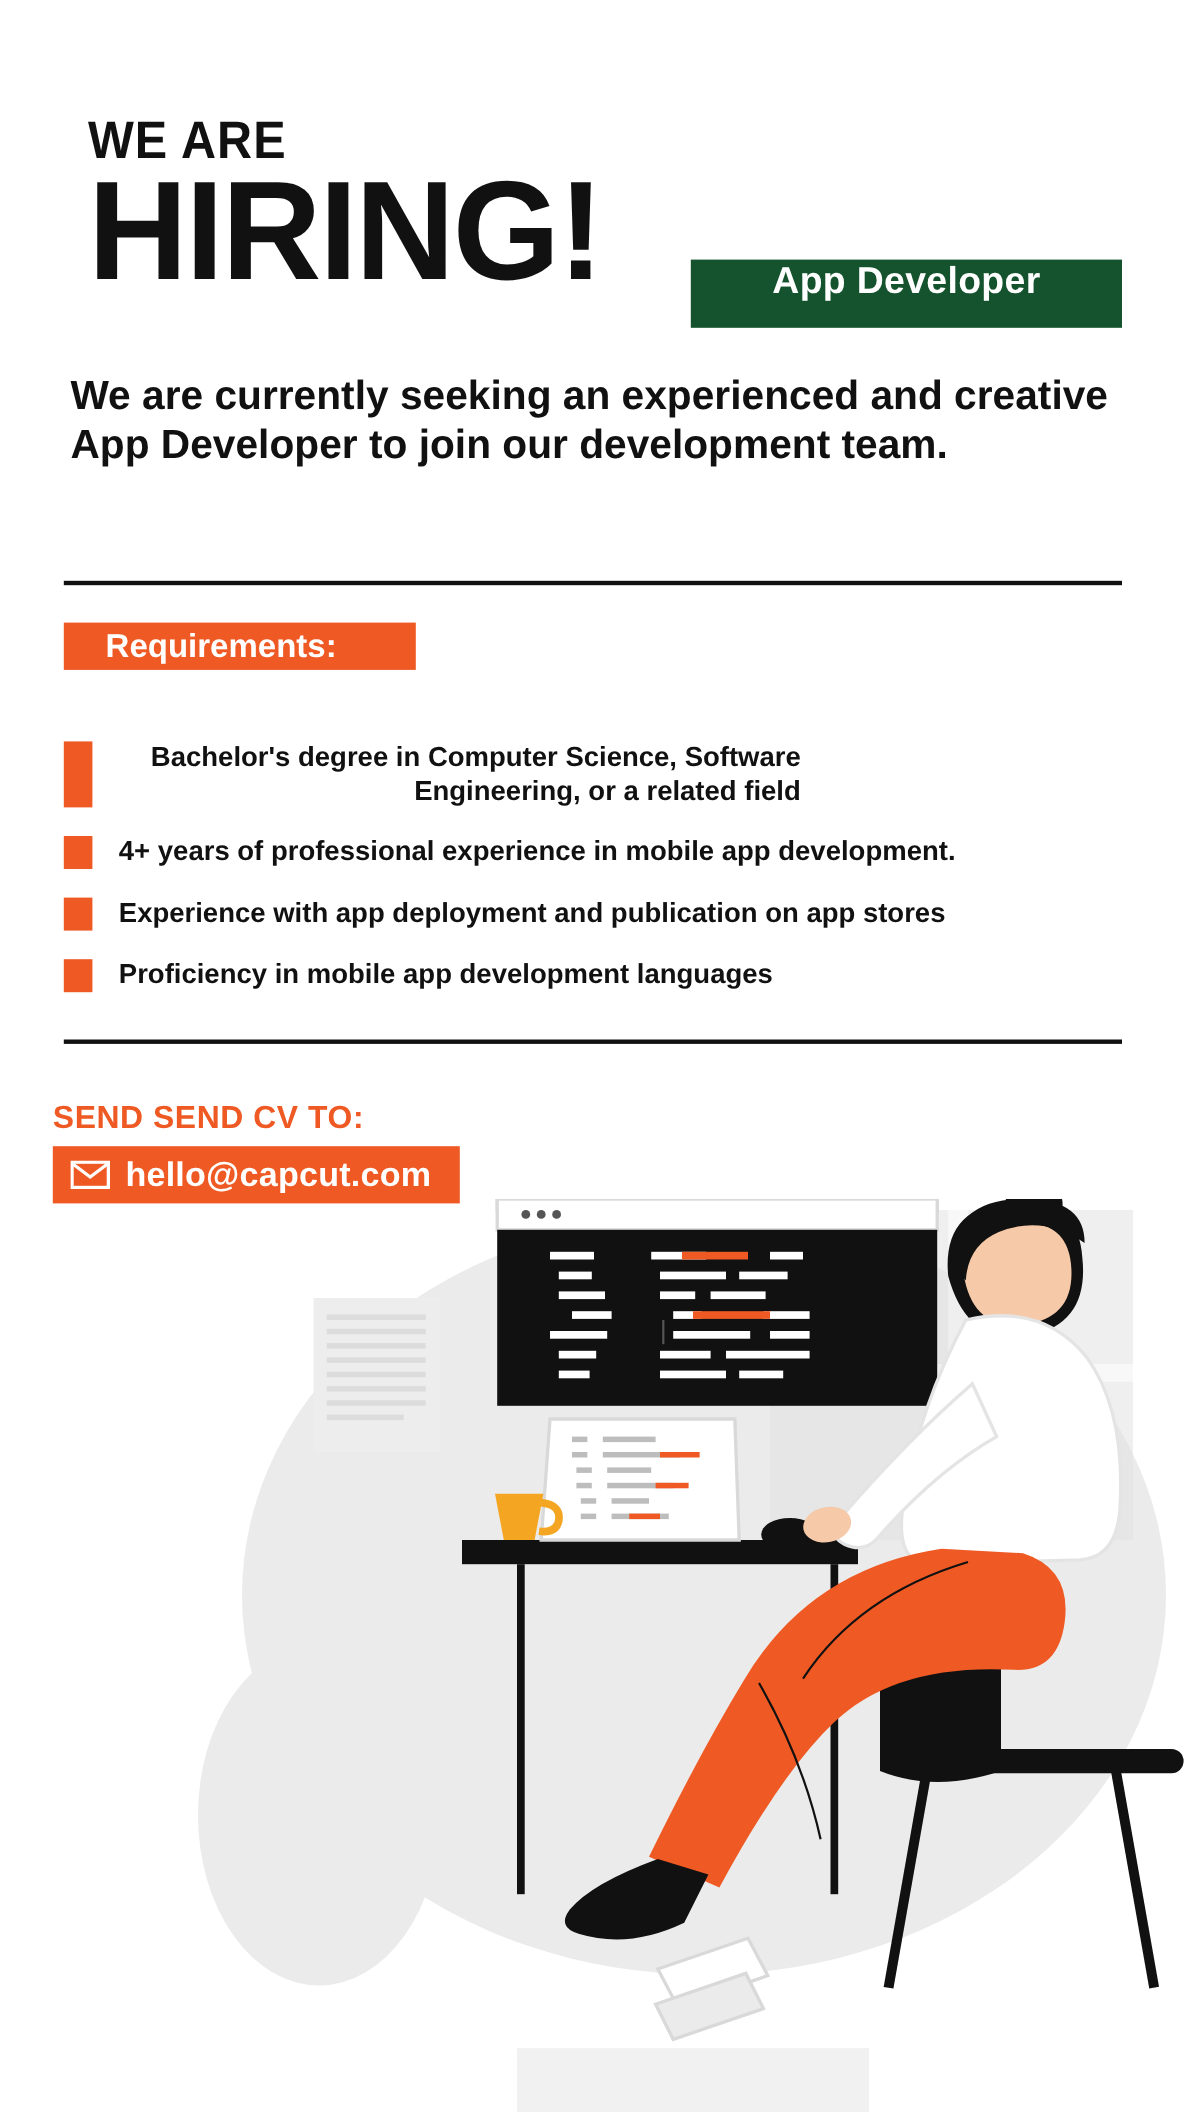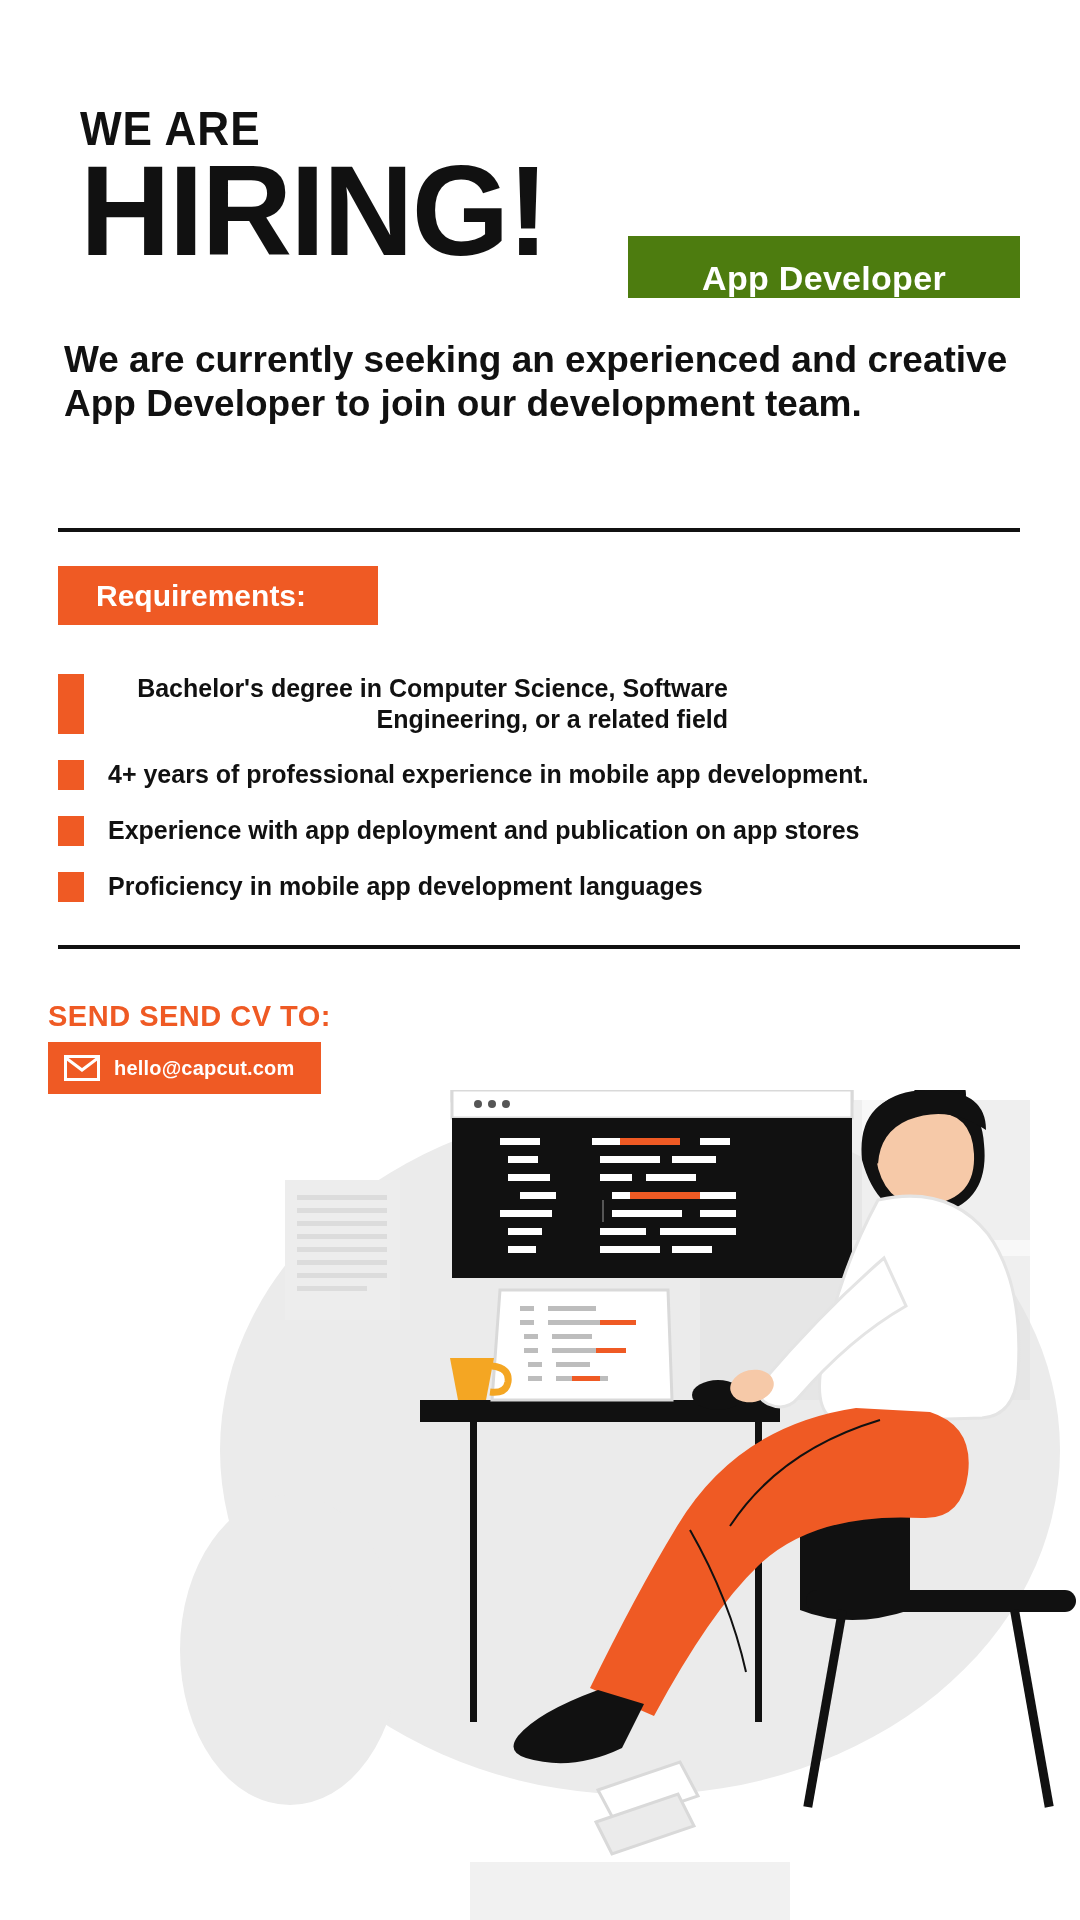--- a/index.html
+++ b/index.html
@@ -50,23 +50,23 @@
     transform: scaleX(0.98);
     transform-origin: left center;
   }
 
   .role-badge {
     position: absolute;
     left: 628px;
     top: 236px;
     width: 392px;
     height: 62px;
-    background: #4d7c0f;
+    background: #14532d;
     display: flex;
-    align-items: flex-end;
+    align-items: flex-start;
     justify-content: center;
   }
   .role-badge span {
     color: #ffffff;
     font-size: 34px;
     font-weight: 700;
     letter-spacing: 0.3px;
   }
 
   .intro {
@@ -89,21 +89,21 @@
   }
   .rule-top { top: 528px; }
   .rule-bottom { top: 945px; }
 
   
   .req-badge {
     position: absolute;
     left: 58px;
     top: 566px;
     width: 320px;
-    height: 59px;
+    height: 43px;
     background: #ef5a24;
     display: flex;
     align-items: center;
     padding-left: 38px;
     box-sizing: border-box;
   }
   .req-badge span {
     color: #ffffff;
     font-size: 30px;
     font-weight: 800;
@@ -159,21 +159,21 @@
     padding: 0 26px 0 16px;
   }
   .cv-mail .env {
     width: 36px;
     height: 26px;
     margin-right: 14px;
     flex: 0 0 auto;
   }
   .cv-mail span {
     color: #ffffff;
-    font-size: 20px;
+    font-size: 31px;
     font-weight: 700;
     letter-spacing: 0.2px;
   }
 
   
   .illus {
     position: absolute;
     left: 0;
     top: 1090px;
     width: 1080px;

